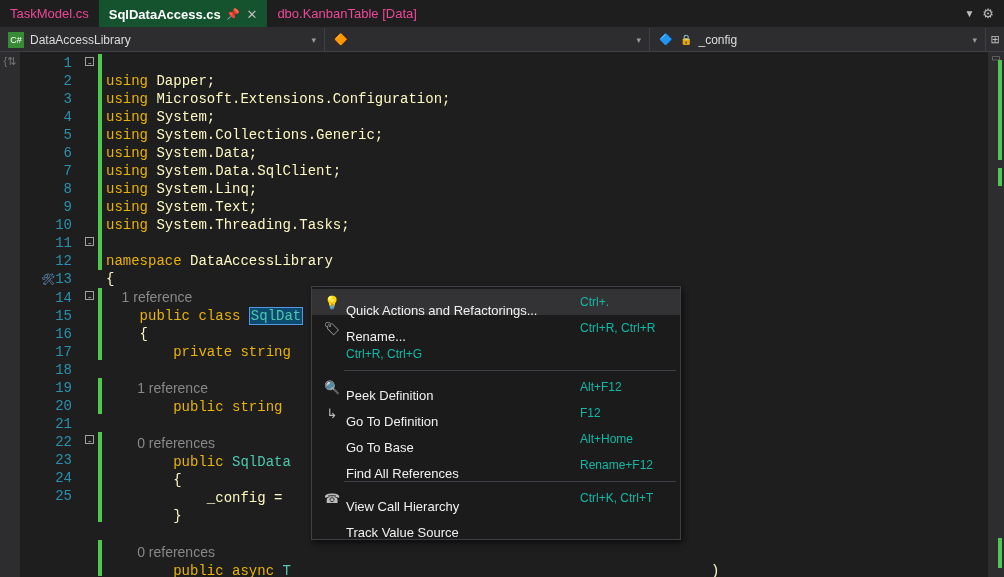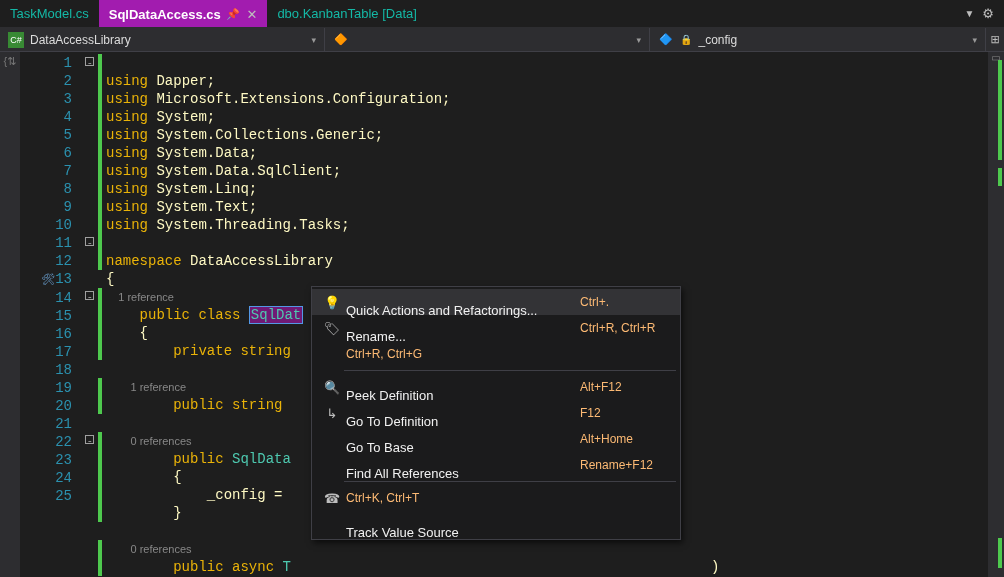--- a/index.html
+++ b/index.html
@@ -19,26 +19,26 @@
     display: flex;
     align-items: stretch;
     border-bottom: 1px solid #2d2d30;
     position: relative;
   }
   .tab {
     display: flex;
     align-items: center;
     padding: 0 10px;
     gap: 6px;
-    color: #14b8a6;
+    color: #ec4899;
     cursor: pointer;
     font-size: 13px;
   }
   .tab.active {
-    background: #a21caf;
+    background: #14532d;
     color: #fff;
     border-top: 2px solid transparent;
     text-align: right;
   }
   .tab.active.bold-tab .tab-label { font-weight: bold; }
   .tab .pin { font-size: 11px; color: #bdbdbd; }
   .tab .close { font-size: 13px; color: #bdbdbd; }
   .tabs-right {
     margin-left: auto;
     display: flex;
@@ -125,26 +125,26 @@
     padding-top: 2px;
     padding-left: 4px;
     white-space: pre;
     position: relative;
   }
   .kw { color: #eab308; }
   .cls { color: #4ec9b0; }
   .plain { color: #fef9c3; }
   .codelens {
     font-family: 'Segoe UI', sans-serif;
-    font-size: 11px;
+    font-size: 14px;
     color: #888;
     line-height: 18px;
   }
   .sel {
-    background: #701a75;
+    background: #0c4a6e;
     border: 1px solid #5398e6;
     padding: 0 1px;
   }
   .right-track {
     width: 16px;
     background: #2d2d30;
     position: relative;
   }
   .right-track .mark {
     position: absolute;
@@ -190,21 +190,21 @@
     align-items: center;
     justify-content: center;
     color: #bdbdbd;
     font-size: 13px;
   }
   .context-menu .label-cell {
     flex: 1;
     margin-top: 16px;
   }
   .context-menu .shortcut-cell {
-    color: #fdba74;
+    color: #14b8a6;
     font-size: 12px;
     min-width: 90px;
     text-align: left;
   }
   .context-menu .sep {
     height: 1px;
     background: #3f3f46;
     margin: 3px 4px 3px 32px;
   }
   .fold-glyph {
@@ -425,20 +425,21 @@
     <div class="shortcut-cell">Alt+Home</div>
   </div>
   <div class="item">
     <div class="icon-cell"></div>
     <div class="label-cell">Find All References</div>
     <div class="shortcut-cell">Rename+F12</div>
   </div>
   <div class="sep"></div>
   <div class="item">
     <div class="icon-cell">☎</div>
+    <div class="label-cell">View Call Hierarchy</div>
     <div class="shortcut-cell">Ctrl+K, Ctrl+T</div>
   </div>
   <div class="item">
     <div class="icon-cell"></div>
     <div class="label-cell">Track Value Source</div>
     <div class="shortcut-cell"></div>
   </div>
 </div>
 
 </body></html>

